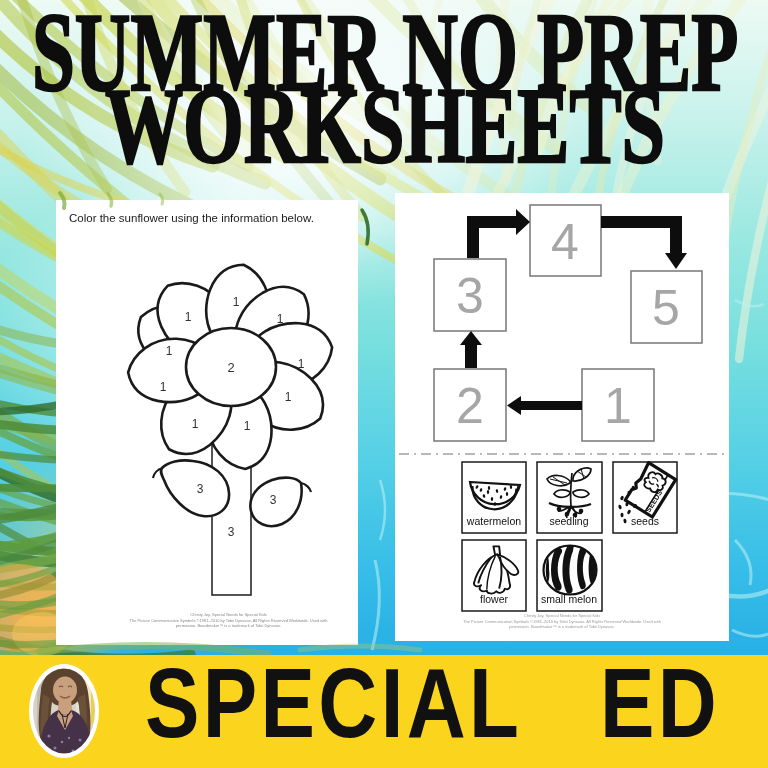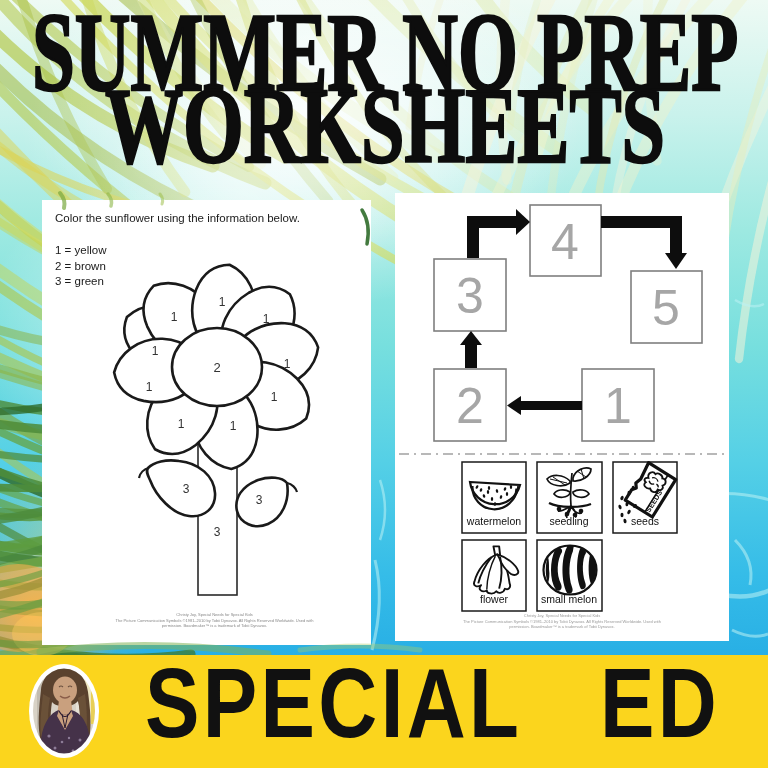--- a/index.html
+++ b/index.html
@@ -172,25 +172,24 @@
 <path d="M375 560 Q385 600 372 650" stroke-width="3"></path>
 <path d="M380 480 Q390 510 380 540" stroke-width="2.5"></path>
 <path d="M735 300 Q752 310 764 304" stroke-width="2.5"></path>
 </g>
 </svg>
 
 <div class="abs" id="t1" style="left:32px;top:-4px;font-family:'Liberation Serif',serif;font-weight:bold;font-size:112px;line-height:112px;color:#0d0d0d;-webkit-text-stroke:2.6px #0d0d0d;white-space:nowrap;transform:scaleX(0.688);transform-origin:left top;">SUMMER NO PREP</div>
 
 <div class="abs" id="t2" style="left:105px;top:73px;font-family:'Liberation Serif',serif;font-weight:bold;font-size:107px;line-height:107px;color:#0d0d0d;-webkit-text-stroke:2.4px #0d0d0d;white-space:nowrap;transform:scaleX(0.730);transform-origin:left top;">WORKSHEETS</div>
 
-<div class="abs" style="left:42px;top:200px;width:329px;height:445px;background:#fff;">
+<div class="abs" style="left:56px;top:200px;width:302px;height:445px;background:#fff;">
 
 <div class="abs" style="left:13px;top:12px;font-size:11.5px;color:#1a1a1a;">Color the sunflower using the information below.</div>
 
-<div class="abs" style="left:13px;top:43px;font-size:11.5px;line-height:15.5px;color:#1a1a1a;">1 = yellow<br>2 = brown<br>3 = green</div>
 
 <svg class="abs" style="left:0;top:0" width="329" height="445" viewBox="0 0 329 445">
 
 <rect x="156" y="228" width="39" height="167" fill="#fff" stroke="#2a2a2a" stroke-width="1.6"></rect>
 
 <path d="M 106 268 C 112 262 124 259 137 261 C 157 263 172 276 173 293 C 174 308 162 318 147 316 C 130 314 114 296 108 280 C 105 274 104 271 106 268 Z" fill="#fff" stroke="#1a1a1a" stroke-width="2.6"></path>
 <path d="M 107 268 C 102 269 98 273 97 278" fill="none" stroke="#1a1a1a" stroke-width="2.2"></path>
 
 <path d="M 245 283 C 240 277 228 276 216 280 C 200 286 192 298 195 311 C 198 323 212 330 226 324 C 240 318 248 301 245 283 Z" fill="#fff" stroke="#1a1a1a" stroke-width="2.6"></path>
 <path d="M 245 283 C 250 284 254 288 255 292" fill="none" stroke="#1a1a1a" stroke-width="2.2"></path>

